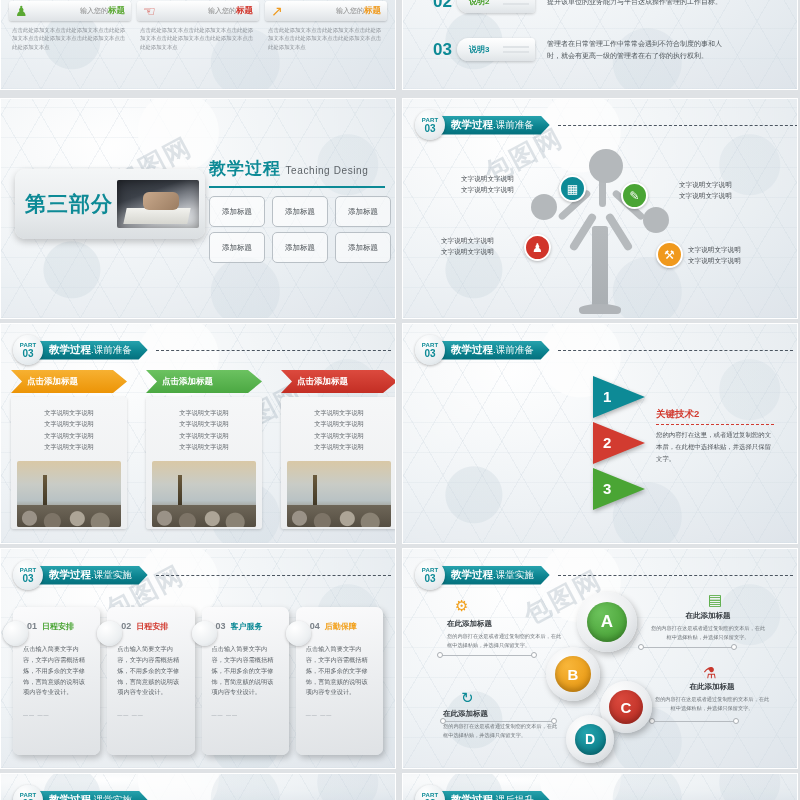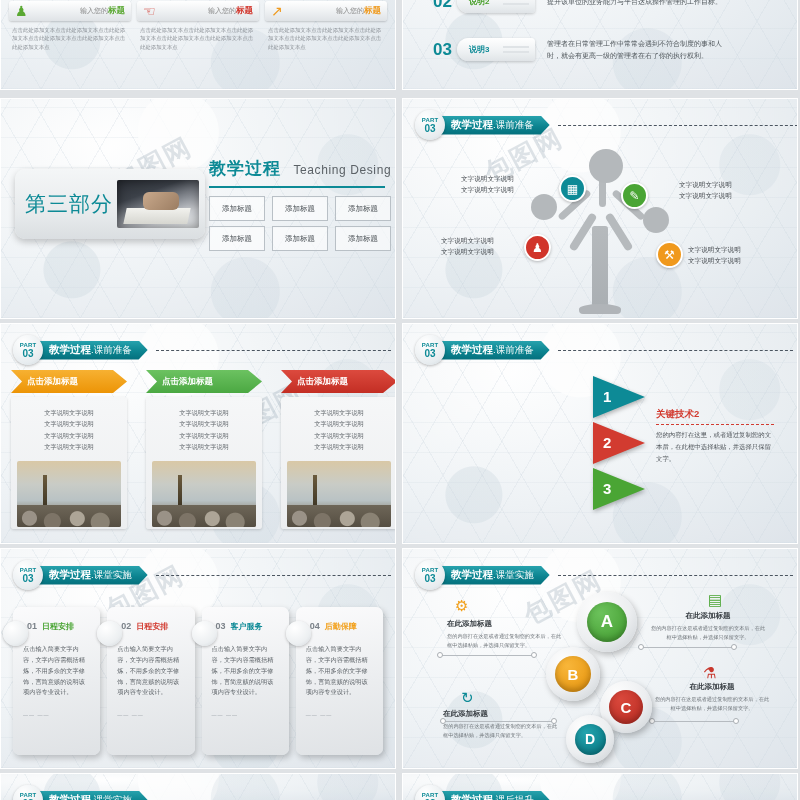--- a/index.html
+++ b/index.html
@@ -111,45 +111,45 @@
   }
   .hbody { font-size: 7px; color: #4d5459; line-height: 1.7; margin-left: 12px; width: 178px; }
   
   .secbox {
     position: absolute; left: 14px; top: 70px;
     width: 190px; height: 70px; border-radius: 10px;
     background: linear-gradient(180deg,#f4f6f7,#e7eaec 65%,#dadee1);
     box-shadow: 0 3px 7px rgba(0,0,0,.22);
     display: flex; align-items: center;
   }
-  .sectext { font-size: 21px; font-weight: normal; color: #0d8a96; margin-left: 10px; letter-spacing: 1px; }
+  .sectext { font-size: 21px; font-weight: bold; color: #0d8a96; margin-left: 10px; letter-spacing: 1px; }
   .secphoto {
     width: 82px; height: 48px; margin-left: 4px; border-radius: 2px;
     background:
       linear-gradient(160deg,#2b2f36 0%,#3c4149 30%,#8b8f96 55%,#cfd2d6 75%,#eceff1 100%);
     box-shadow: inset 0 0 12px rgba(0,0,0,.5);
     position: relative; overflow: hidden;
   }
   .secphoto::before {
     content:""; position:absolute; left:8px; bottom:4px; width:64px; height:16px;
     background: linear-gradient(180deg,#f2f2ee,#d6d6d0);
     transform: skewX(-12deg);
   }
   .secphoto::after {
     content:""; position:absolute; left:26px; top:12px; width:36px; height:18px;
     background: linear-gradient(135deg,#c9a98c,#9b7d62);
     border-radius: 6px;
   }
   .sectitle { position: absolute; left: 208px; top: 58px; }
   .sectitle h2 { font-size: 17px; color: #0d8a96; font-weight: bold; display: inline-block; letter-spacing: 1px; }
-  .sectitle .en { font-size: 12px; color: #5b6166; margin-left: 8px; letter-spacing: .6px; text-align: right; }
+  .sectitle .en { font-size: 10px; color: #5b6166; letter-spacing: .6px; text-align: right; }
   .secrule { width: 176px; height: 2px; background: #0d8a96; margin-top: 6px; }
   .secbtns { display: grid; grid-template-columns: repeat(3, 56px); gap: 5px 7px; margin-top: 8px; }
   .secbtn {
-    height: 25px; border: 1px solid #b9c0c6; border-radius: 0;
+    height: 31px; border: 1px solid #b9c0c6; border-radius: 5px;
     background: rgba(255,255,255,.6);
     font-size: 7.5px; color: #4a5055;
     display: flex; align-items: center; justify-content: center;
   }
   
   .tree { position: absolute; inset: 0; }
   .trunk {
     position: absolute; left: 50%; bottom: 6px; transform: translateX(-50%);
     width: 16px; height: 86px;
     background: linear-gradient(180deg,#b6babd,#a9aeb2);

